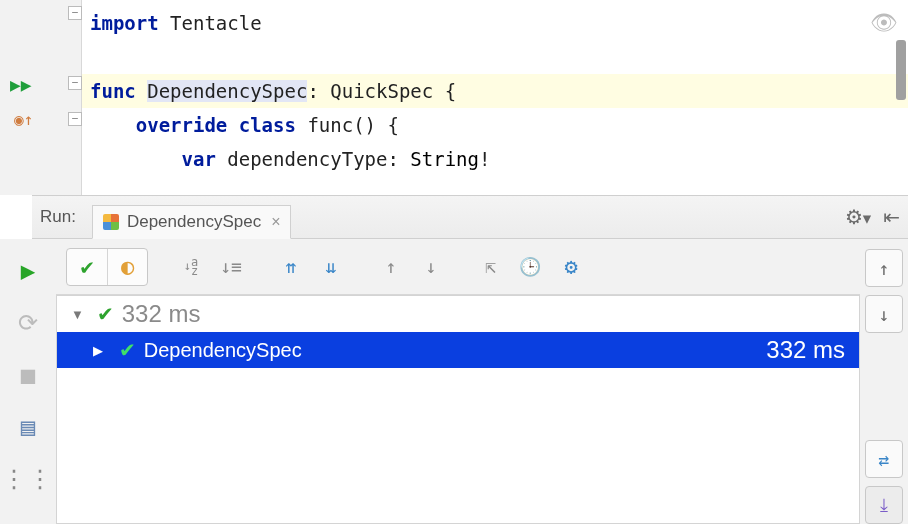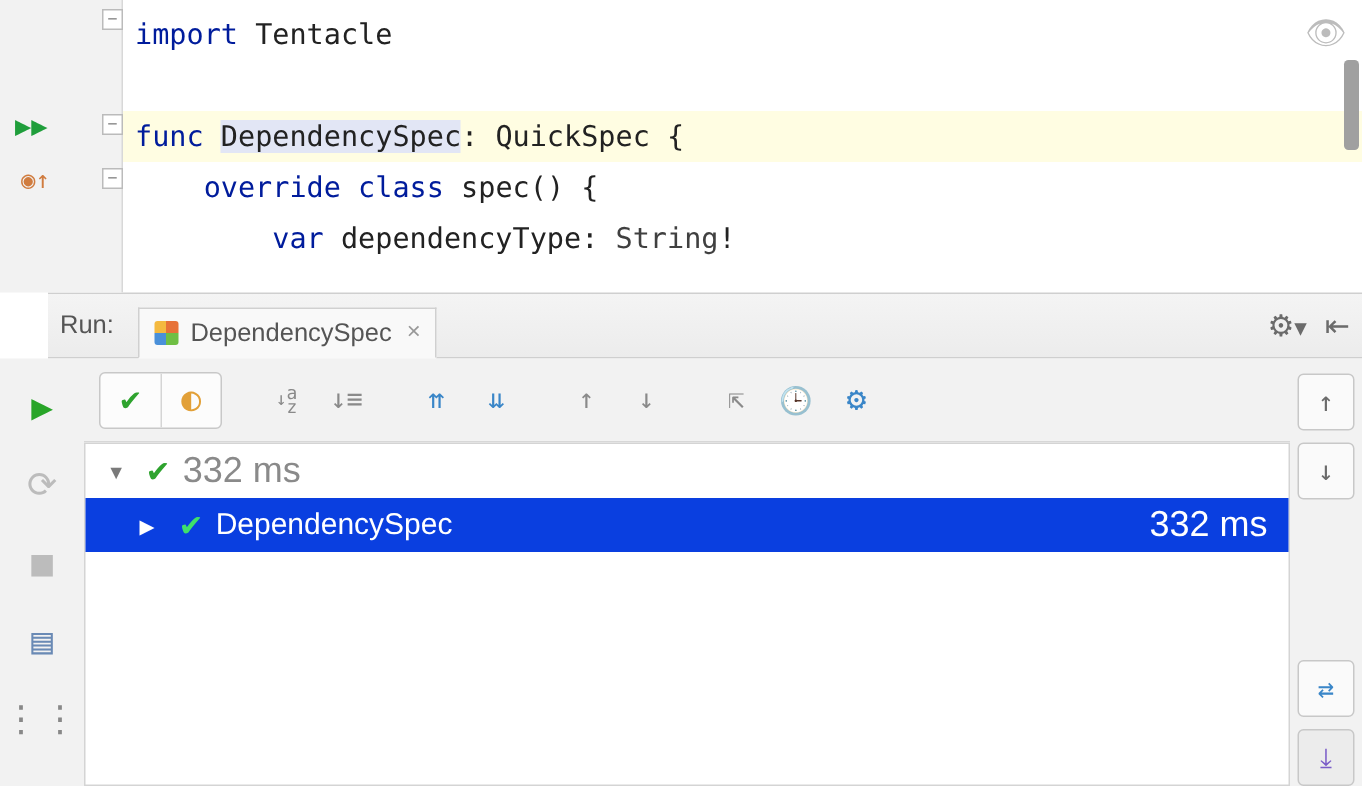--- a/index.html
+++ b/index.html
@@ -54,22 +54,22 @@
   }
   .code {
     flex: 1;
     padding-top: 6px;
     position: relative;
     font-size: 19px;
     line-height: 34px;
   }
   .code pre { margin: 0; font-family: inherit; }
   .line { white-space: pre; padding-left: 8px; height:34px;}
-  .kw { color: #001c9c; font-weight: normal; }
-  .type { color: #404040; }
+  .kw { color: #001c9c; font-weight: bold; }
+  .type { color: #000000; }
   .id { color: #222; }
   .hl { background: #fffde2; display:block;}
   .sel { background: #e2e6f5; }
   .watch-icon {
     position: absolute;
     right: 10px;
     top: 6px;
     color: #bcbcbc;
     font-size: 22px;
   }
@@ -226,21 +226,21 @@
     <span class="gutter-fold" style="top:76px">−</span>
     <span class="gutter-icon gutter-breakpoint">◉↑</span>
     <span class="gutter-fold" style="top:112px">−</span>
   </div>
   <div class="code">
     <span class="watch-icon">👁</span>
     <div class="scroll-thumb"></div>
     <pre class="line"><span class="kw">import</span> <span class="id">Tentacle</span></pre>
     <pre class="line"> </pre>
     <pre class="line hl"><span class="kw">func</span> <span class="id sel">DependencySpec</span><span class="id">: </span><span class="id">QuickSpec</span><span class="id"> {</span></pre>
-    <pre class="line">    <span class="kw">override</span> <span class="kw">class</span> <span class="id">spec() {</span></pre>
+    <pre class="line">    <span class="kw">override</span> <span class="kw">class</span> <span class="id">func() {</span></pre>
     <pre class="line">        <span class="kw">var</span> <span class="id">dependencyType: </span><span class="type">String</span><span class="id">!</span></pre>
   </div>
 </div>
 
 <div class="run-header">
   <span class="run-label">Run:</span>
   <div class="tab">
     <span class="tab-icon"></span>
     <span>DependencySpec</span>
     <span class="tab-close">×</span>

